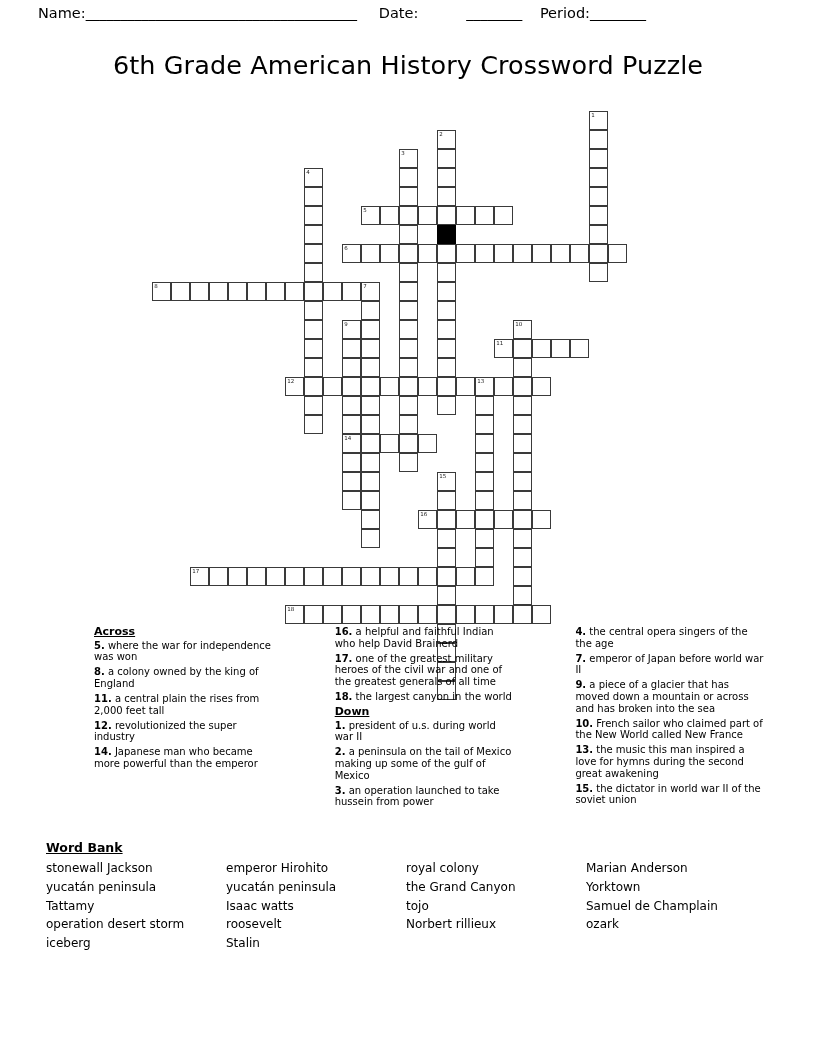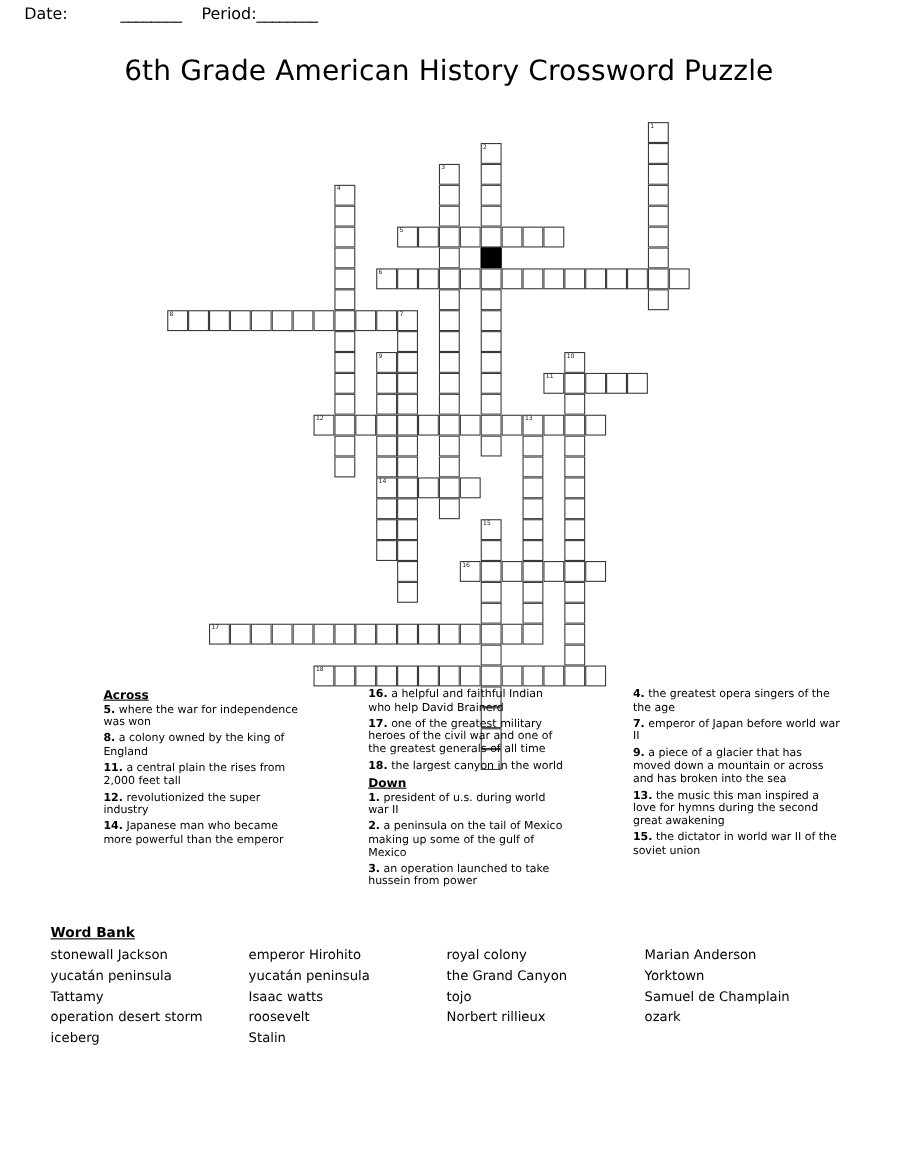--- a/index.html
+++ b/index.html
@@ -117,20 +117,24 @@
     row-gap: 0px;
     font-size: 12px;
     line-height: 18.8px;
   }
   .wb-item { white-space: nowrap; }
 </style>
 </head>
 <body>
 
 <div class="header-row">
+  <div class="hdr-field" style="margin-left:38px;">
+    <span class="hdr-label">Name:</span>
+    <span class="hdr-blank">_______________________________________</span>
+  </div>
   <div class="hdr-field" style="margin-left:22px;gap:48px;">
     <span class="hdr-label">Date:</span>
     <span class="hdr-blank">________</span>
   </div>
   <div class="hdr-field" style="margin-left:18px;">
     <span class="hdr-label">Period:</span>
     <span class="hdr-blank">________</span>
   </div>
 </div>
 
@@ -376,23 +380,24 @@
   <div class="clue-col">
       <div class="clue"><b>16.</b><span> a helpful and faithful Indian who help David Brainerd</span></div>
       <div class="clue"><b>17.</b><span> one of the greatest military heroes of the civil war and one of the greatest generals of all time</span></div>
       <div class="clue"><b>18.</b><span> the largest canyon in the world</span></div>
       <div class="clue-head">Down</div>
       <div class="clue"><b>1.</b><span> president of u.s. during world war II</span></div>
       <div class="clue"><b>2.</b><span> a peninsula on the tail of Mexico making up some of the gulf of Mexico</span></div>
       <div class="clue"><b>3.</b><span> an operation launched to take hussein from power</span></div>
     </div>
   <div class="clue-col">
-      <div class="clue"><b>4.</b><span> the greatest opera singers of the the age</span></div>
+      <div class="clue"><b>4.</b><span> the central opera singers of the the age</span></div>
       <div class="clue"><b>7.</b><span> emperor of Japan before world war II</span></div>
       <div class="clue"><b>9.</b><span> a piece of a glacier that has moved down a mountain or across and has broken into the sea</span></div>
+      <div class="clue"><b>10.</b><span> French sailor who claimed part of the New World called New France</span></div>
       <div class="clue"><b>13.</b><span> the music this man inspired a love for hymns during the second great awakening</span></div>
       <div class="clue"><b>15.</b><span> the dictator in world war II of the soviet union</span></div>
     </div>
 </div>
 
 <div id="wordbank">
   <div class="wb-head">Word Bank</div>
   <div class="wb-grid">
       <div class="wb-item">stonewall Jackson</div>
       <div class="wb-item">emperor Hirohito</div>

